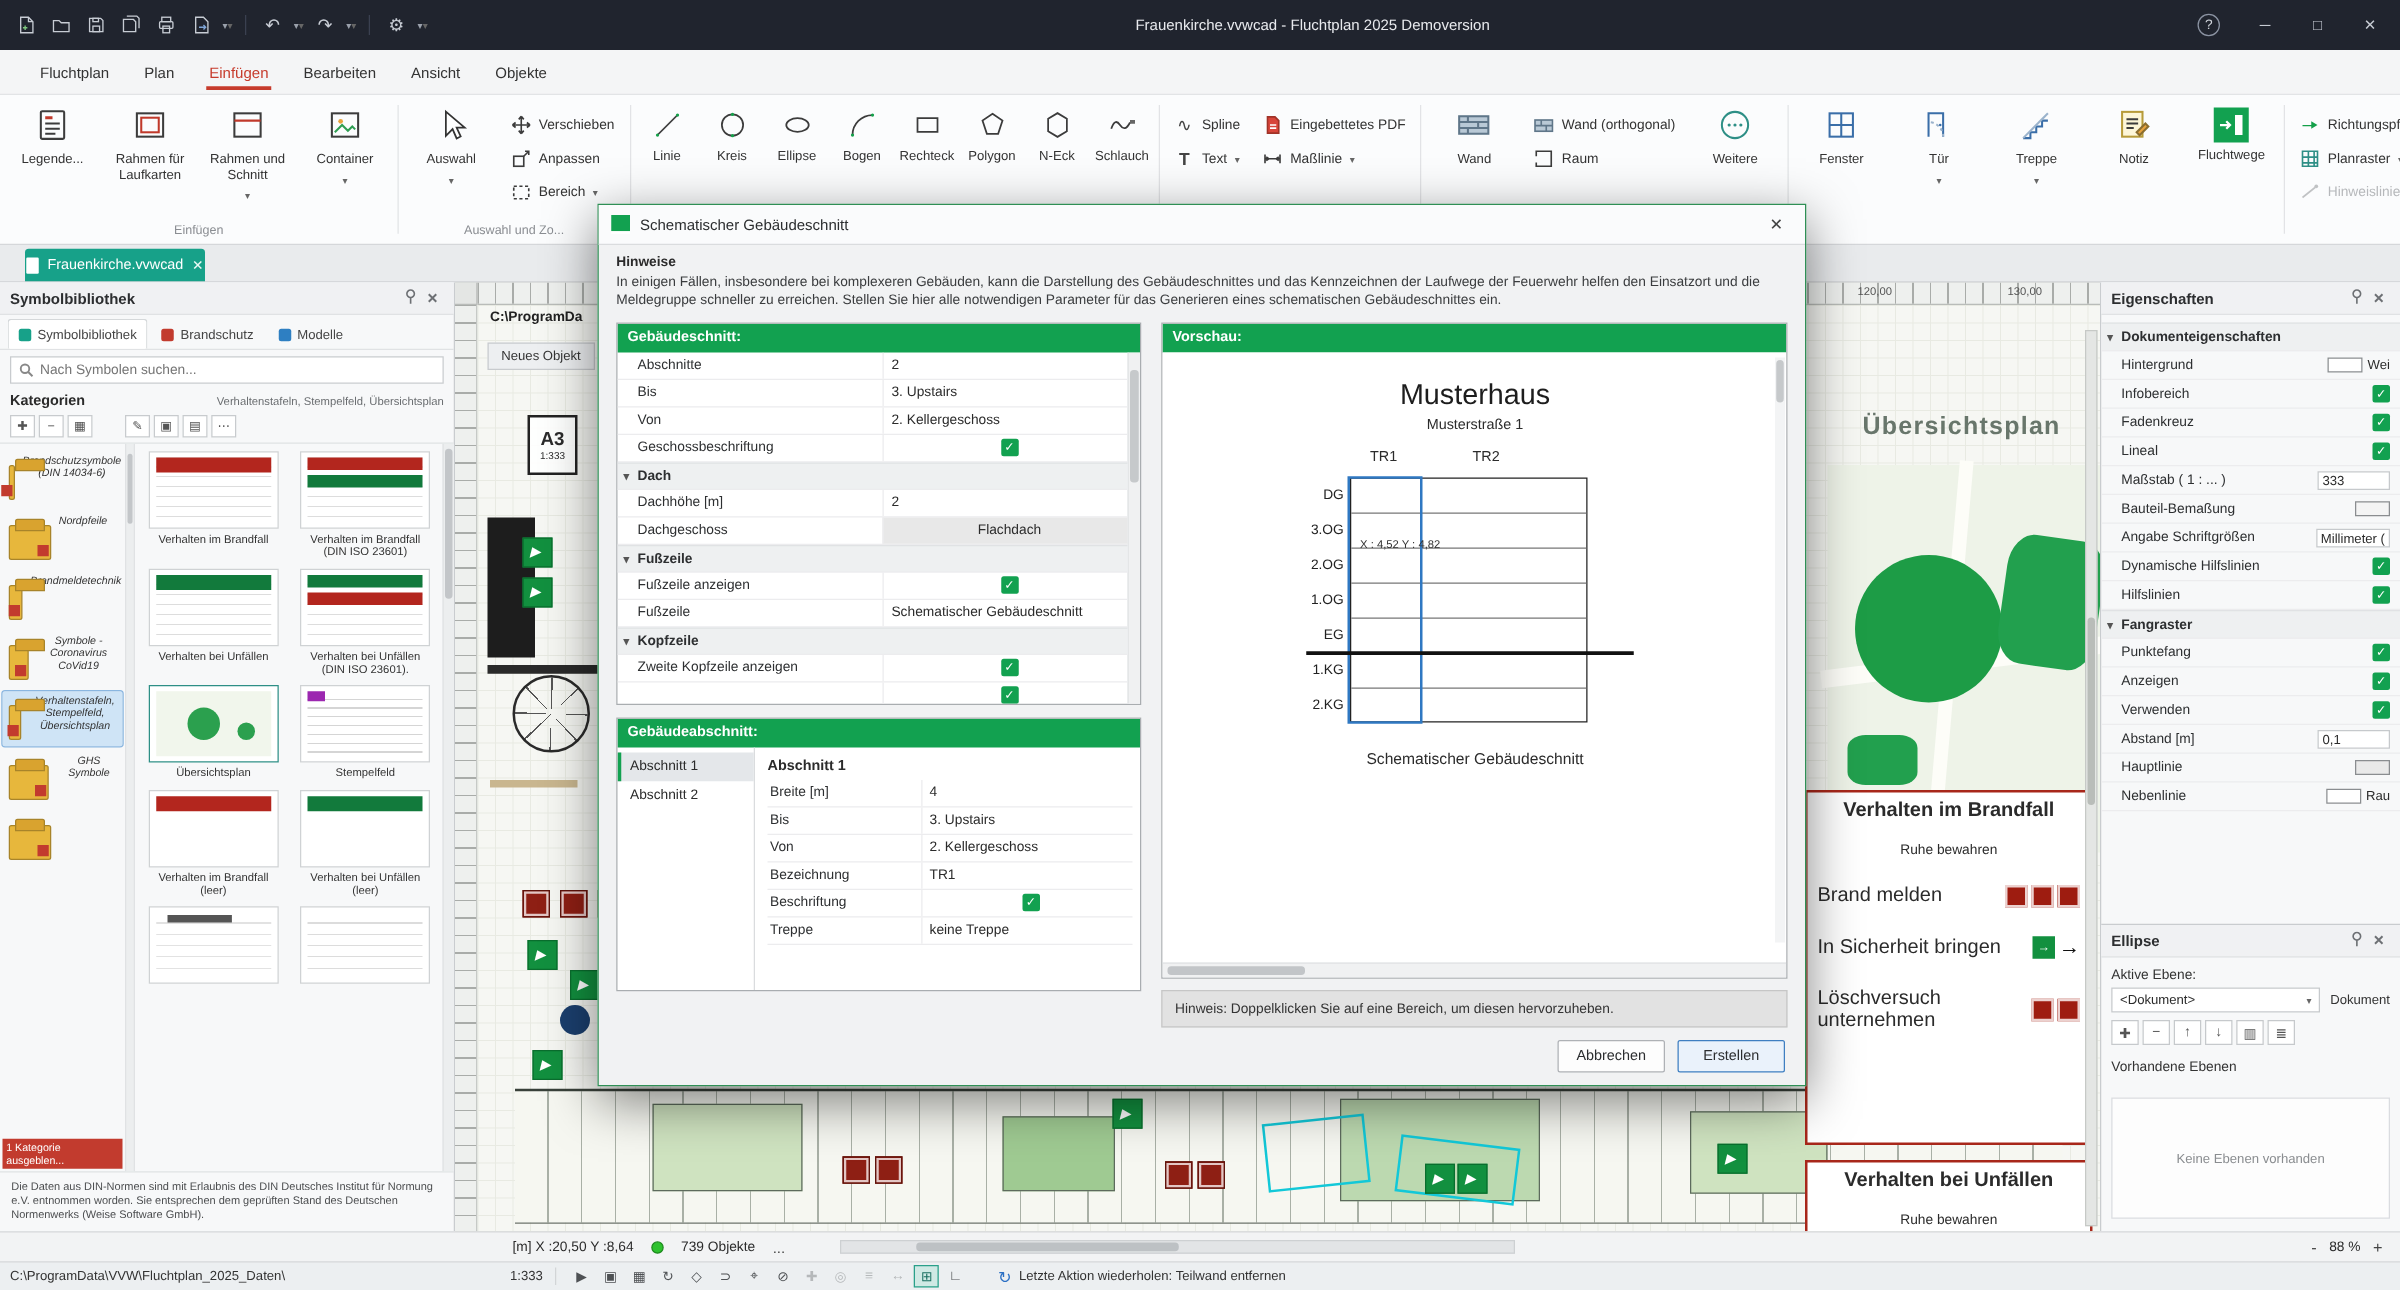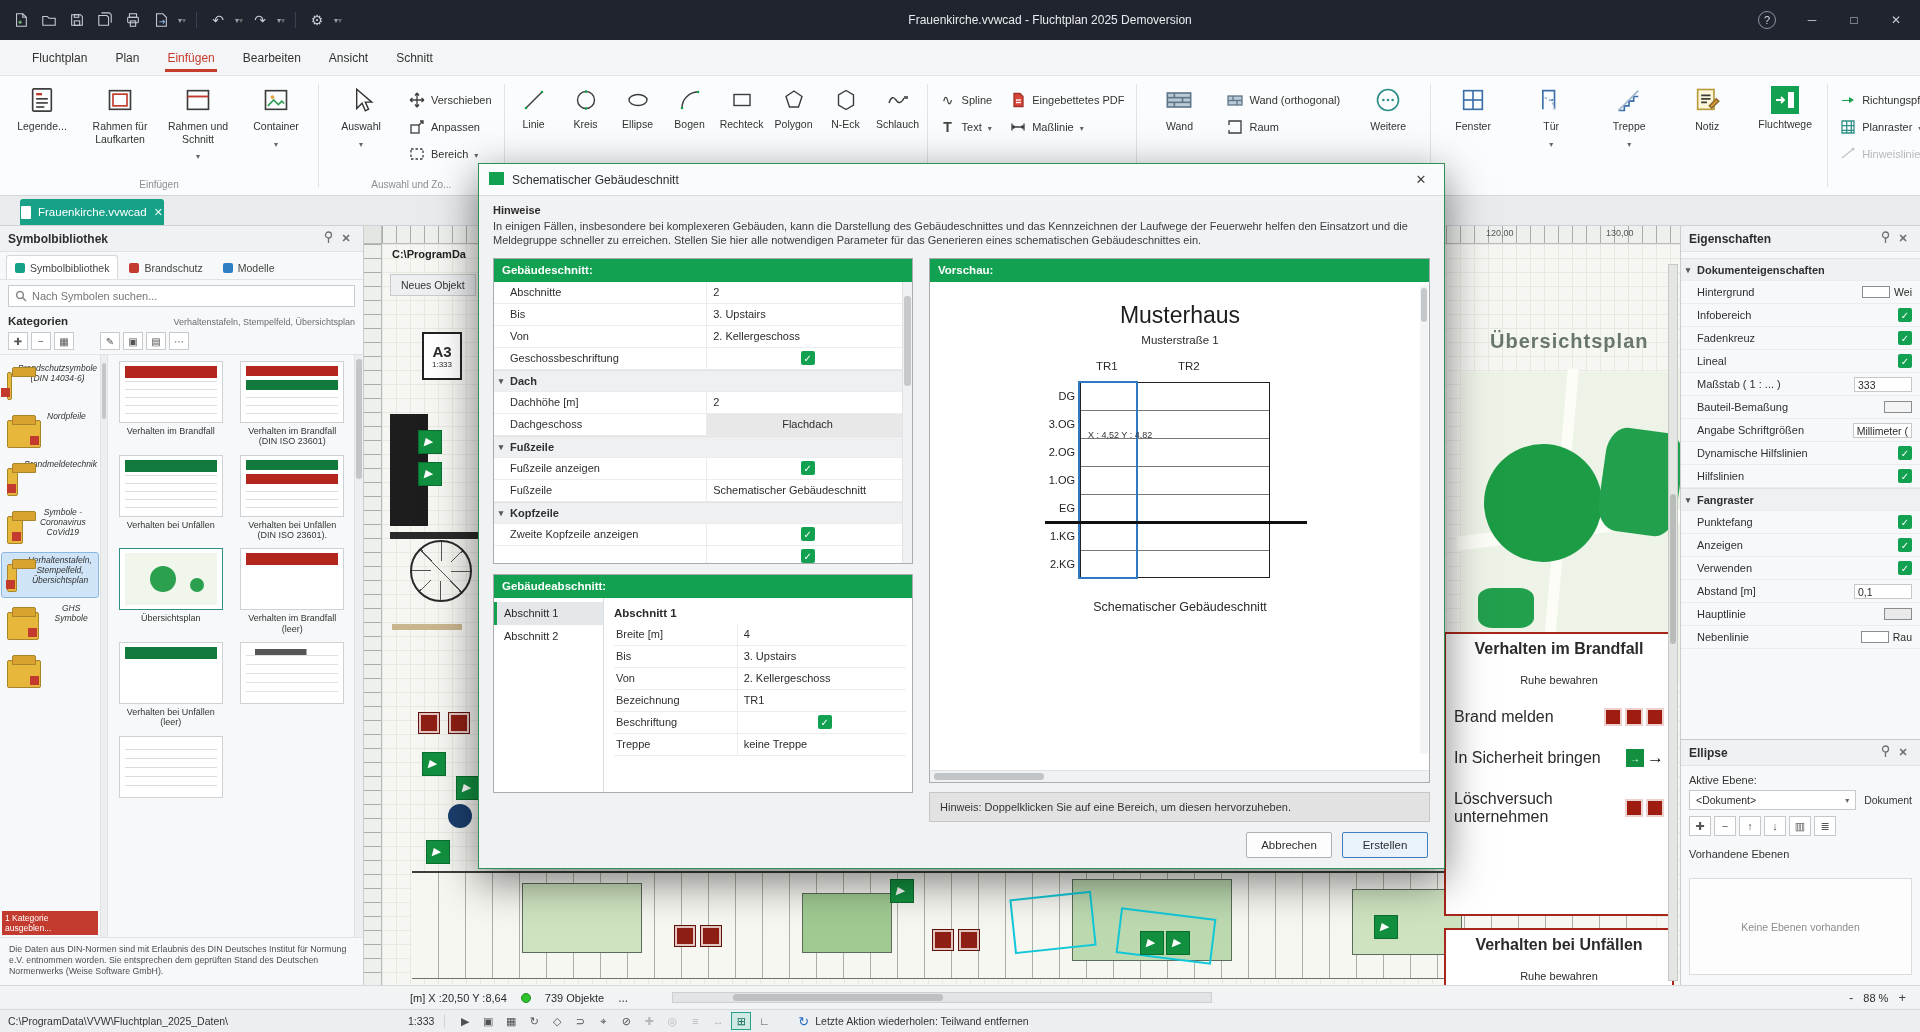--- a/index.html
+++ b/index.html
@@ -326,21 +326,21 @@
       <button class="menuitem">Fluchtplan</button>
 
       <button class="menuitem">Plan</button>
 
       <button class="menuitem active">Einfügen</button>
 
       <button class="menuitem">Bearbeiten</button>
 
       <button class="menuitem">Ansicht</button>
 
-      <button class="menuitem">Schnitt</button>
+      <button class="menuitem">Objekte</button>
     </nav>
 
   <section class="ribbon">
     <div class="cluster">
       <div class="cl-items">
         <div class="bigbtn">
           <span class="ricon"><svg viewBox="0 0 24 24">
                 <rect x="4" y="2.5" width="16" height="19" rx="1"></rect>
                 <line x1="7" y1="7" x2="12" y2="7" stroke="#c0392b" stroke-width="2"></line>
                 <line x1="7" y1="11" x2="17" y2="11"></line>
@@ -776,20 +776,24 @@
             <div class="symitem">
               <span class="thumb greenred"></span>
               <span class="symlabel">Verhalten bei Unfällen (DIN ISO 23601).</span>
             </div>
 
             <div class="symitem">
               <span class="thumb map"></span>
               <span class="symlabel">Übersichtsplan</span>
             </div>
 
+            <div class="symitem">
+              <span class="thumb stamp"></span>
+              <span class="symlabel">Stempelfeld</span>
+            </div>
 
             <div class="symitem">
               <span class="thumb redleer"></span>
               <span class="symlabel">Verhalten im Brandfall (leer)</span>
             </div>
 
             <div class="symitem">
               <span class="thumb greenleer"></span>
               <span class="symlabel">Verhalten bei Unfällen (leer)</span>
             </div>

